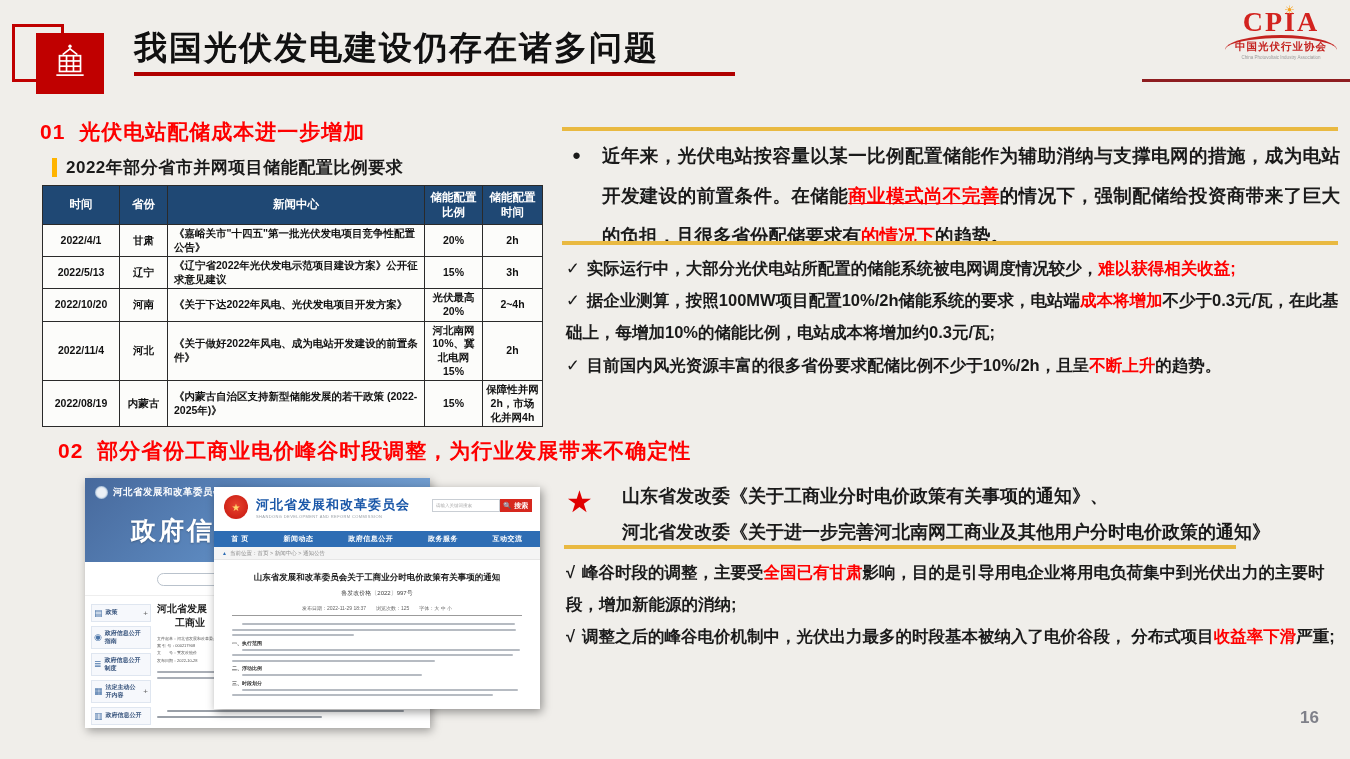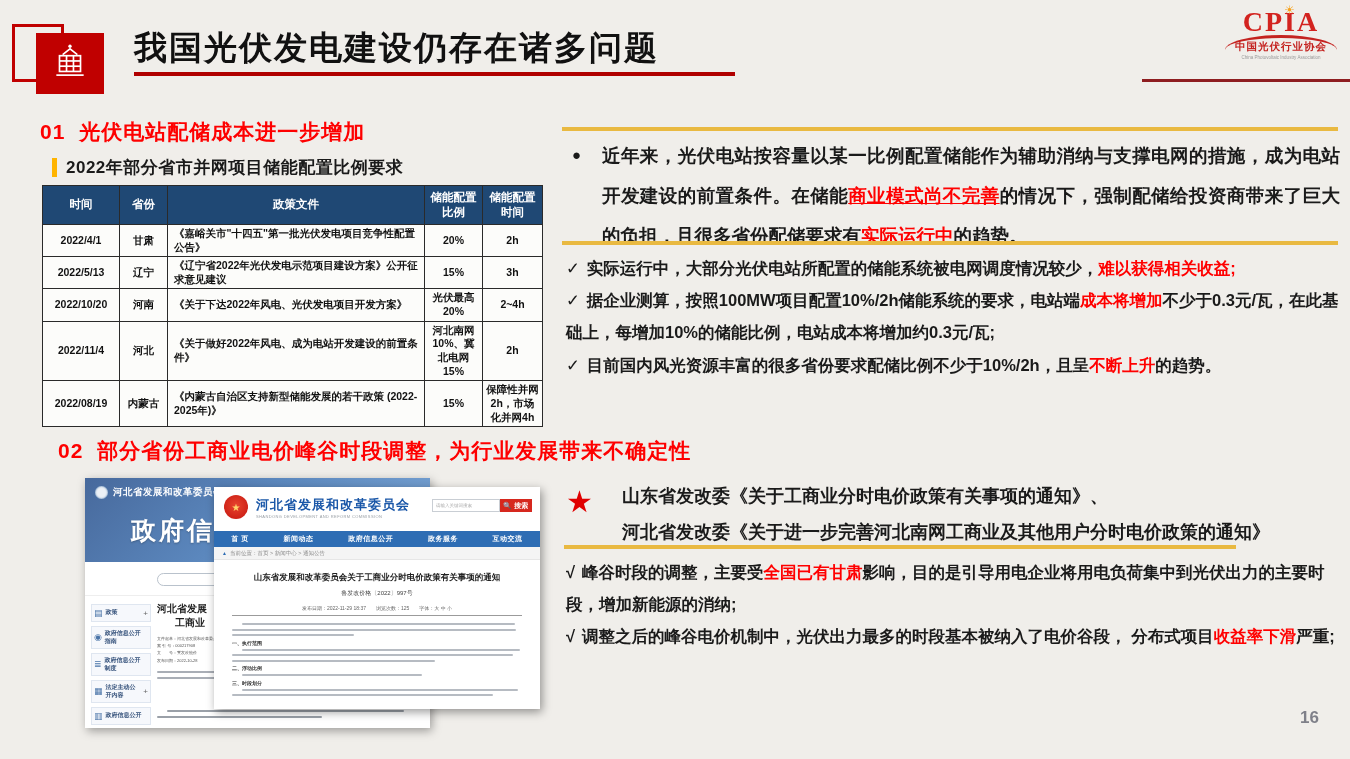--- a/index.html
+++ b/index.html
@@ -154,21 +154,21 @@
         <col class="col-time">
         <col class="col-prov">
         <col class="col-policy">
         <col class="col-ratio">
         <col class="col-dur">
       </colgroup>
     <thead>
       <tr>
         <th>时间</th>
         <th>省份</th>
-        <th>政策文件</th>
+        <th>新闻中心</th>
         <th>储能配置比例</th>
         <th>储能配置时间</th>
       </tr>
     </thead>
     <tbody>
       <tr>
         <td>2022/4/1</td>
         <td>甘肃</td>
         <td class="policy">《嘉峪关市"十四五"第一批光伏发电项目竞争性配置公告》</td>
         <td>20%</td>
@@ -200,21 +200,21 @@
         <td>内蒙古</td>
         <td class="policy">《内蒙古自治区支持新型储能发展的若干政策 (2022-2025年)》</td>
         <td>15%</td>
         <td>保障性并网2h，市场化并网4h</td>
       </tr>
     </tbody>
   </table>
 
   <div class="yline yline1"></div>
   <div class="lead">
-    <span class="dot">●</span><span><span>近年来，光伏电站按容量以某一比例配置储能作为辅助消纳与支撑电网的措施，成为电站开发建设的前置条件。在储能</span><span class="redu">商业模式尚不完善</span><span>的情况下，强制配储给投资商带来了巨大的负担，且很多省份配储要求有</span><span class="red">实际运行中</span><span>的趋势。</span></span>
+    <span class="dot">●</span><span><span>近年来，光伏电站按容量以某一比例配置储能作为辅助消纳与支撑电网的措施，成为电站开发建设的前置条件。在储能</span><span class="redu">商业模式尚不完善</span><span>的情况下，强制配储给投资商带来了巨大的负担，且很多省份配储要求有</span><span class="red">的情况下</span><span>的趋势。</span></span>
   </div>
   <div class="yline yline2"></div>
   <div class="checks1">
     <p><span class="mark">✓</span><span><span>实际运行中，大部分光伏电站所配置的储能系统被电网调度情况较少，</span><span class="red">难以获得相关收益;</span></span></p>
     <p><span class="mark">✓</span><span><span>据企业测算，按照100MW项目配置10%/2h储能系统的要求，电站端</span><span class="red">成本将增加</span><span>不少于0.3元/瓦，在此基础上，每增加10%的储能比例，电站成本将增加约0.3元/瓦;</span></span></p>
     <p><span class="mark">✓</span><span><span>目前国内风光资源丰富的很多省份要求配储比例不少于10%/2h，且呈</span><span class="red">不断上升</span><span>的趋势。</span></span></p>
   </div>
 
   <div class="sec-head sec2-head">
     <span class="num">02</span><span>部分省份工商业电价峰谷时段调整，为行业发展带来不确定性</span>

